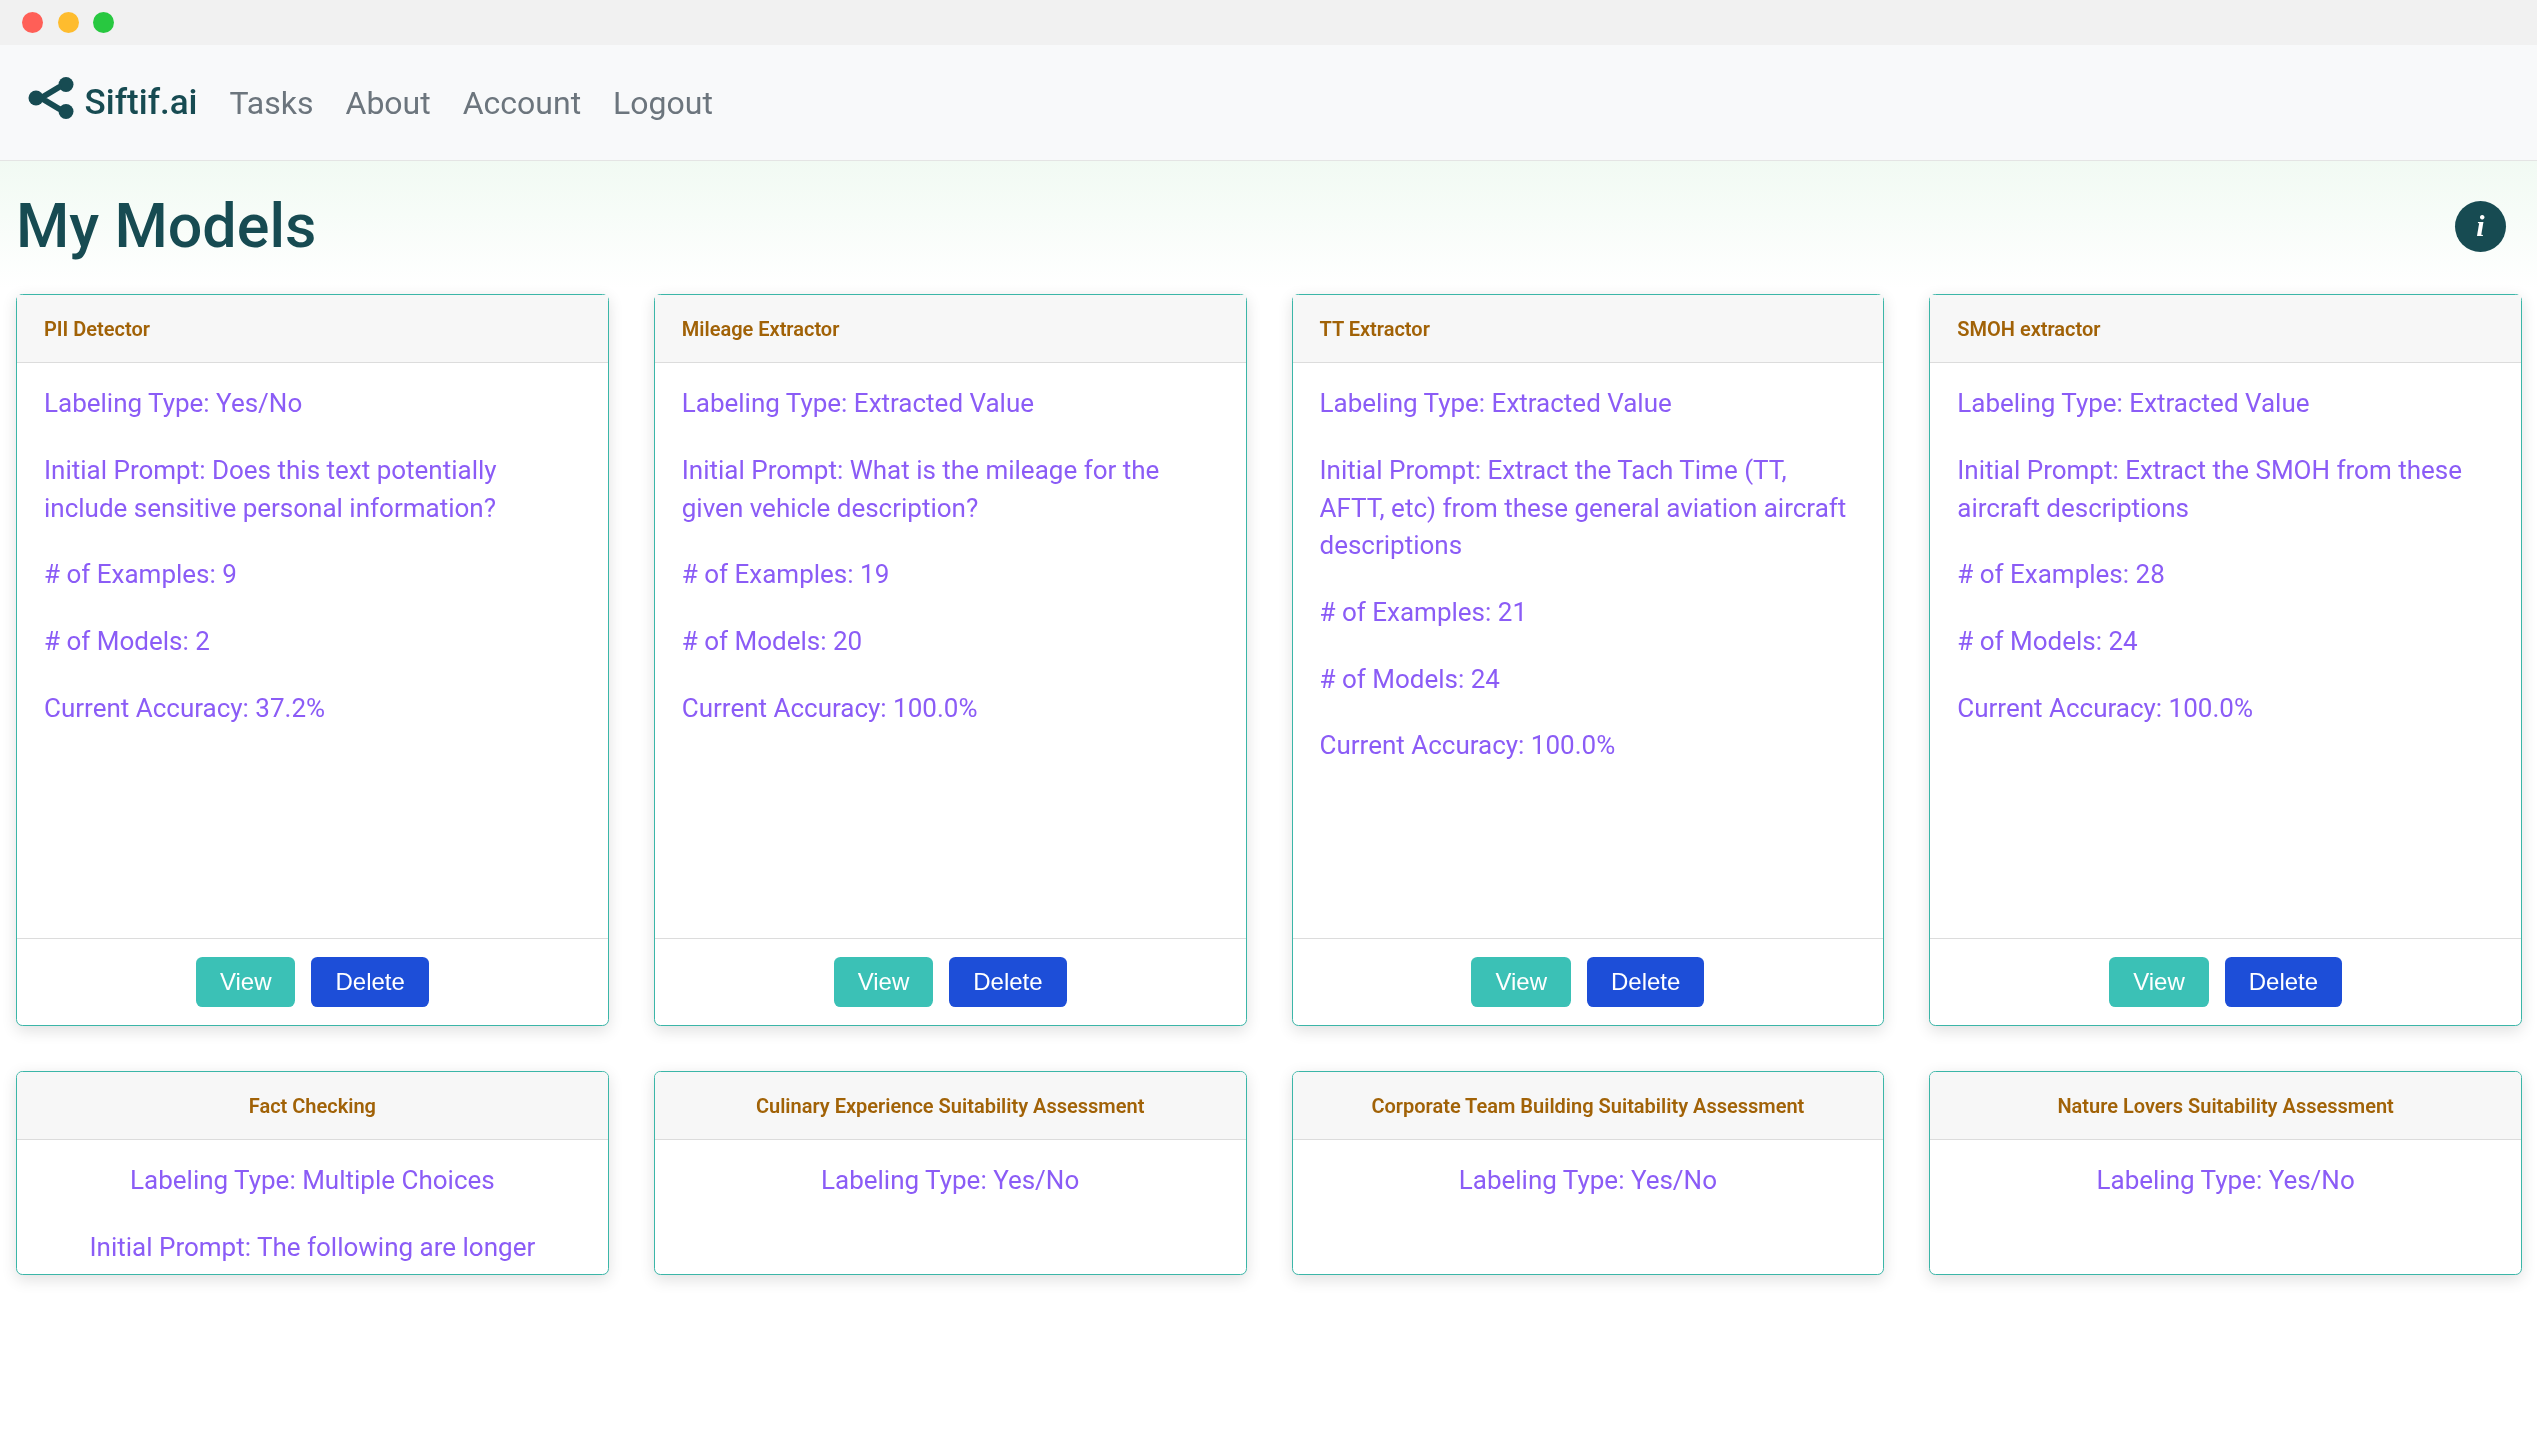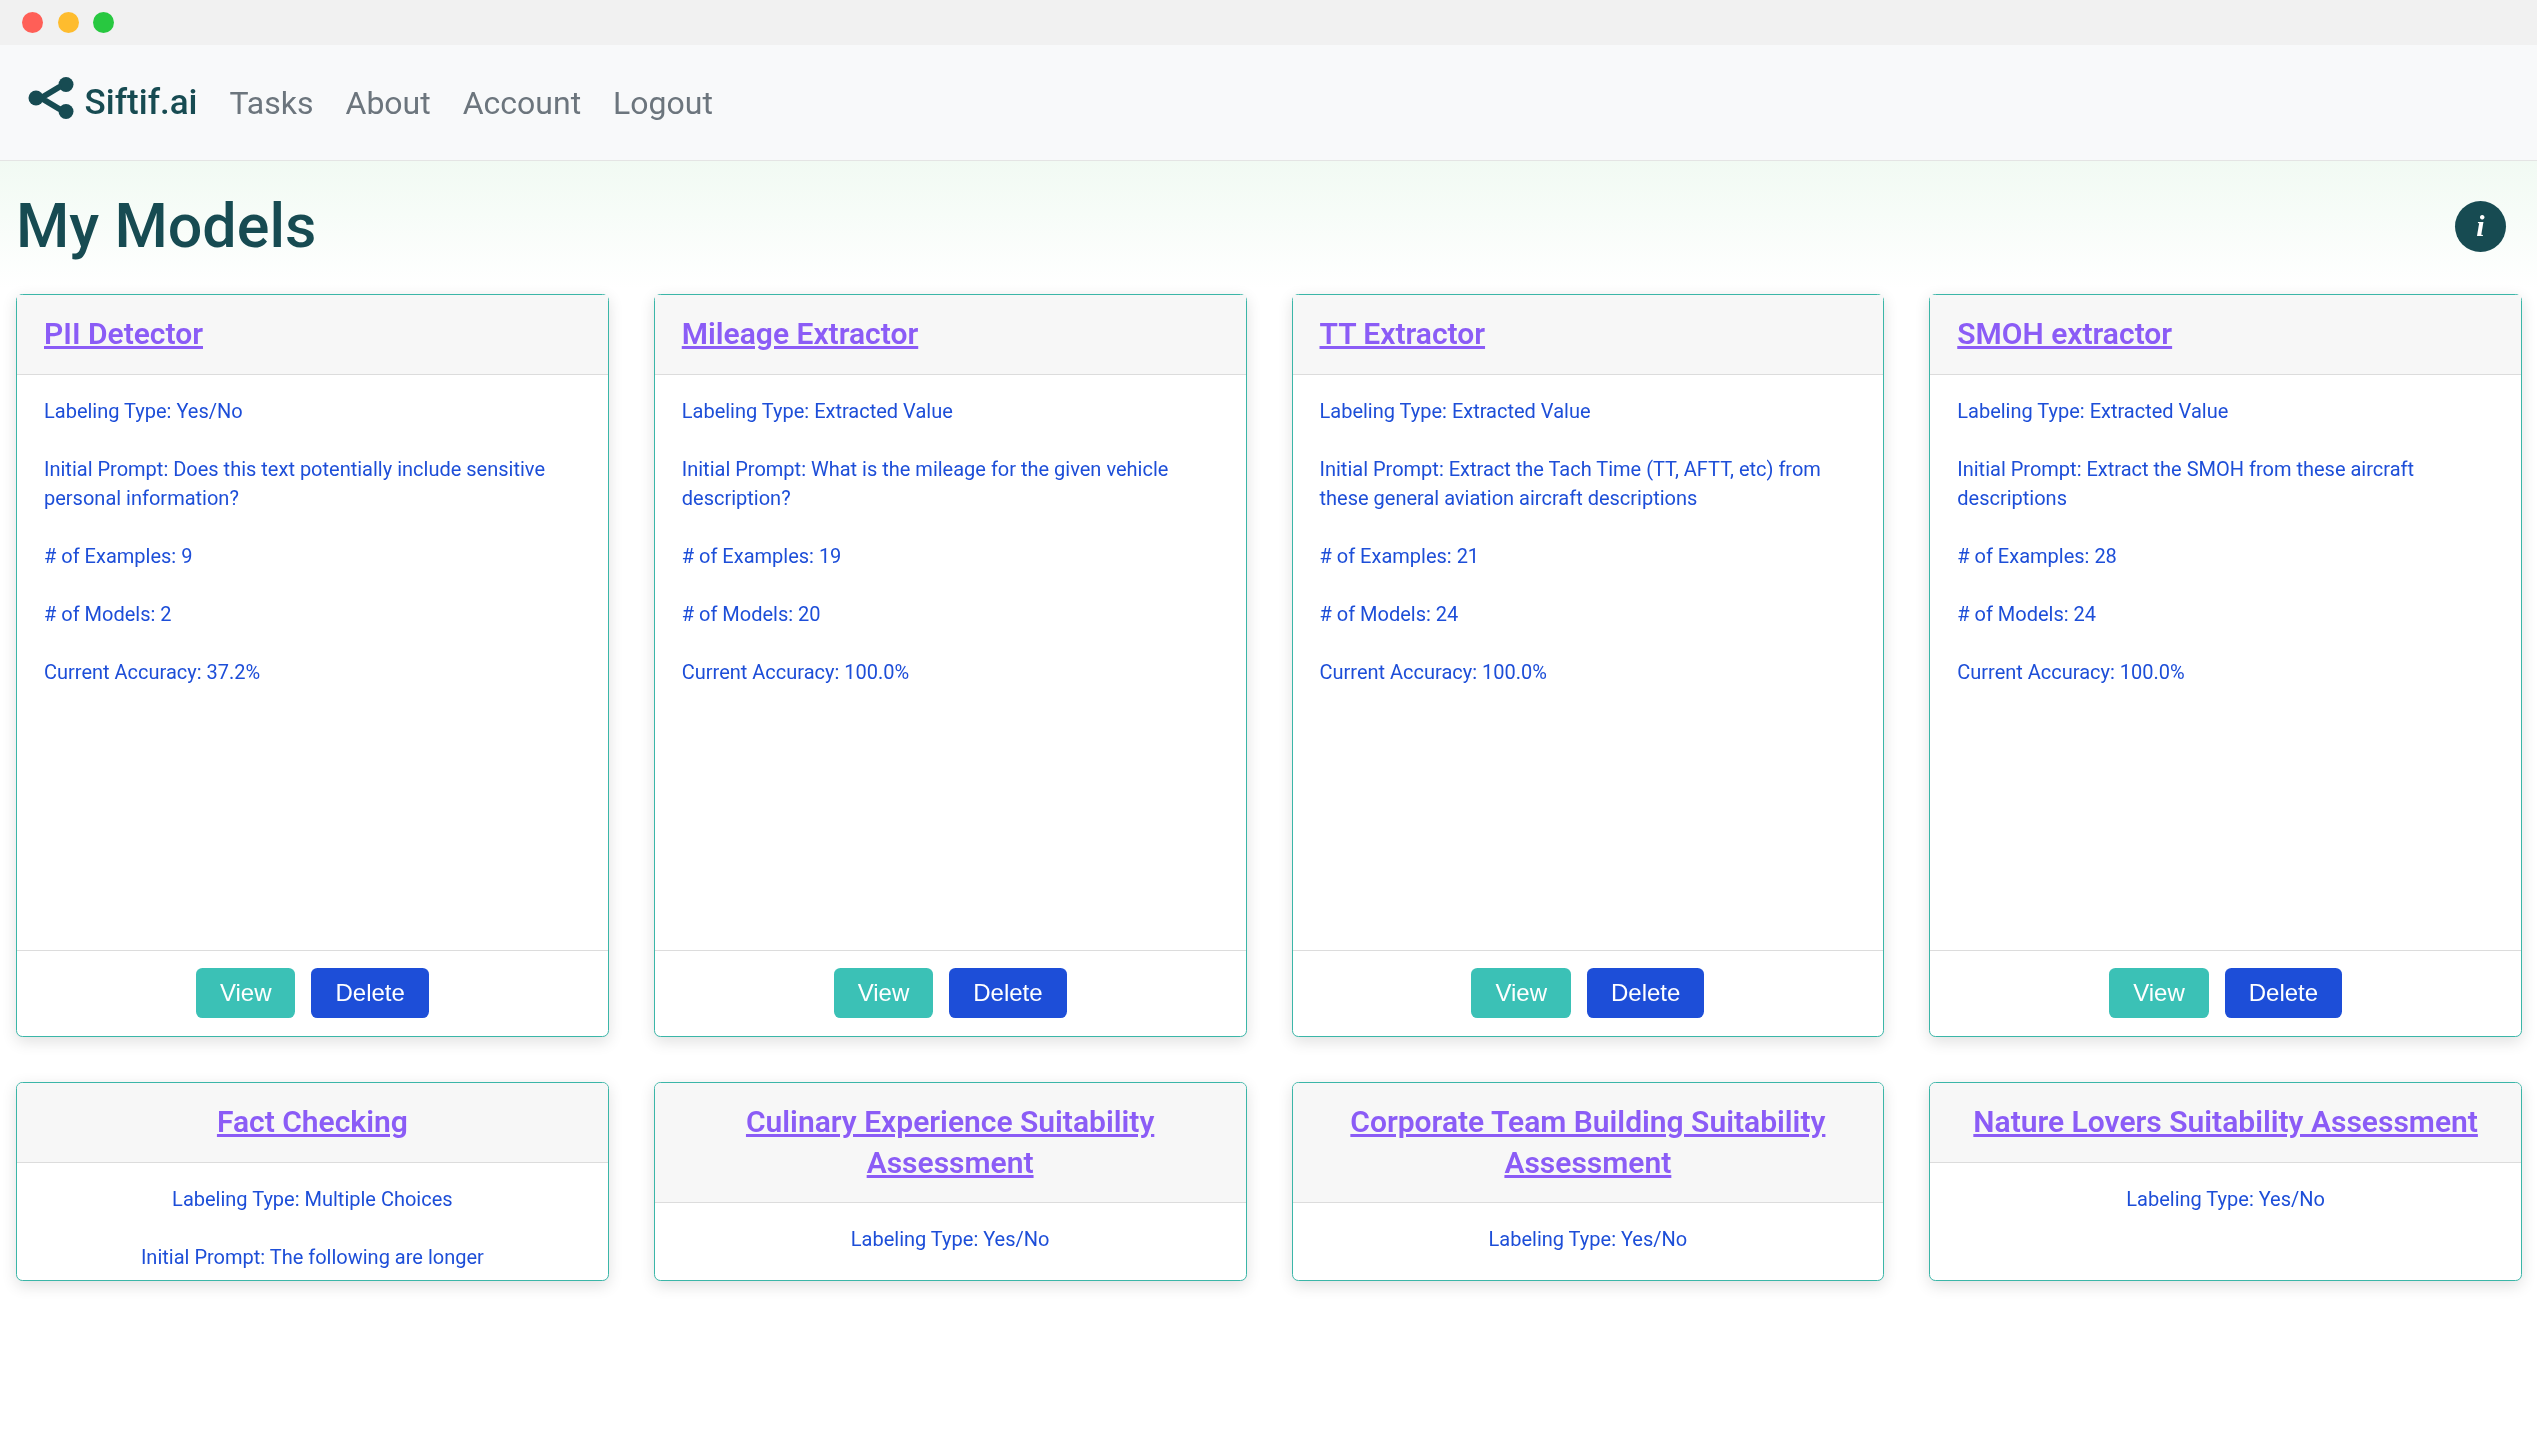--- a/index.html
+++ b/index.html
@@ -102,35 +102,34 @@
     display: flex;
     flex-direction: column;
     background: #fff;
   }
   .card-head {
     background: #f7f7f7;
     border-bottom: 0.8px solid #dcdcdc;
     padding: 19px 27px;
   }
   .card-title {
-    color: #8b5cf6;
-    font-size: 30px;
+    color: #a16207;
+    font-size: 20px;
     font-weight: 600;
-    text-decoration: underline;
     cursor: pointer;
     line-height: 1.35;
   }
   .card-body {
     padding: 22.3px 27px 8px 27px;
     flex: 1 1 auto;
     display: flex;
     flex-direction: column;
     gap: 29px;
-    color: #1d4ed8;
-    font-size: 20px;
+    color: #8b5cf6;
+    font-size: 26px;
     line-height: 1.45;
   }
   .row1 .card-body { min-height: 575px; }
   .card-foot {
     border-top: 0.8px solid #dcdcdc;
     padding: 17.6px 27px;
     display: flex;
     gap: 16px;
     justify-content: center;
   }

